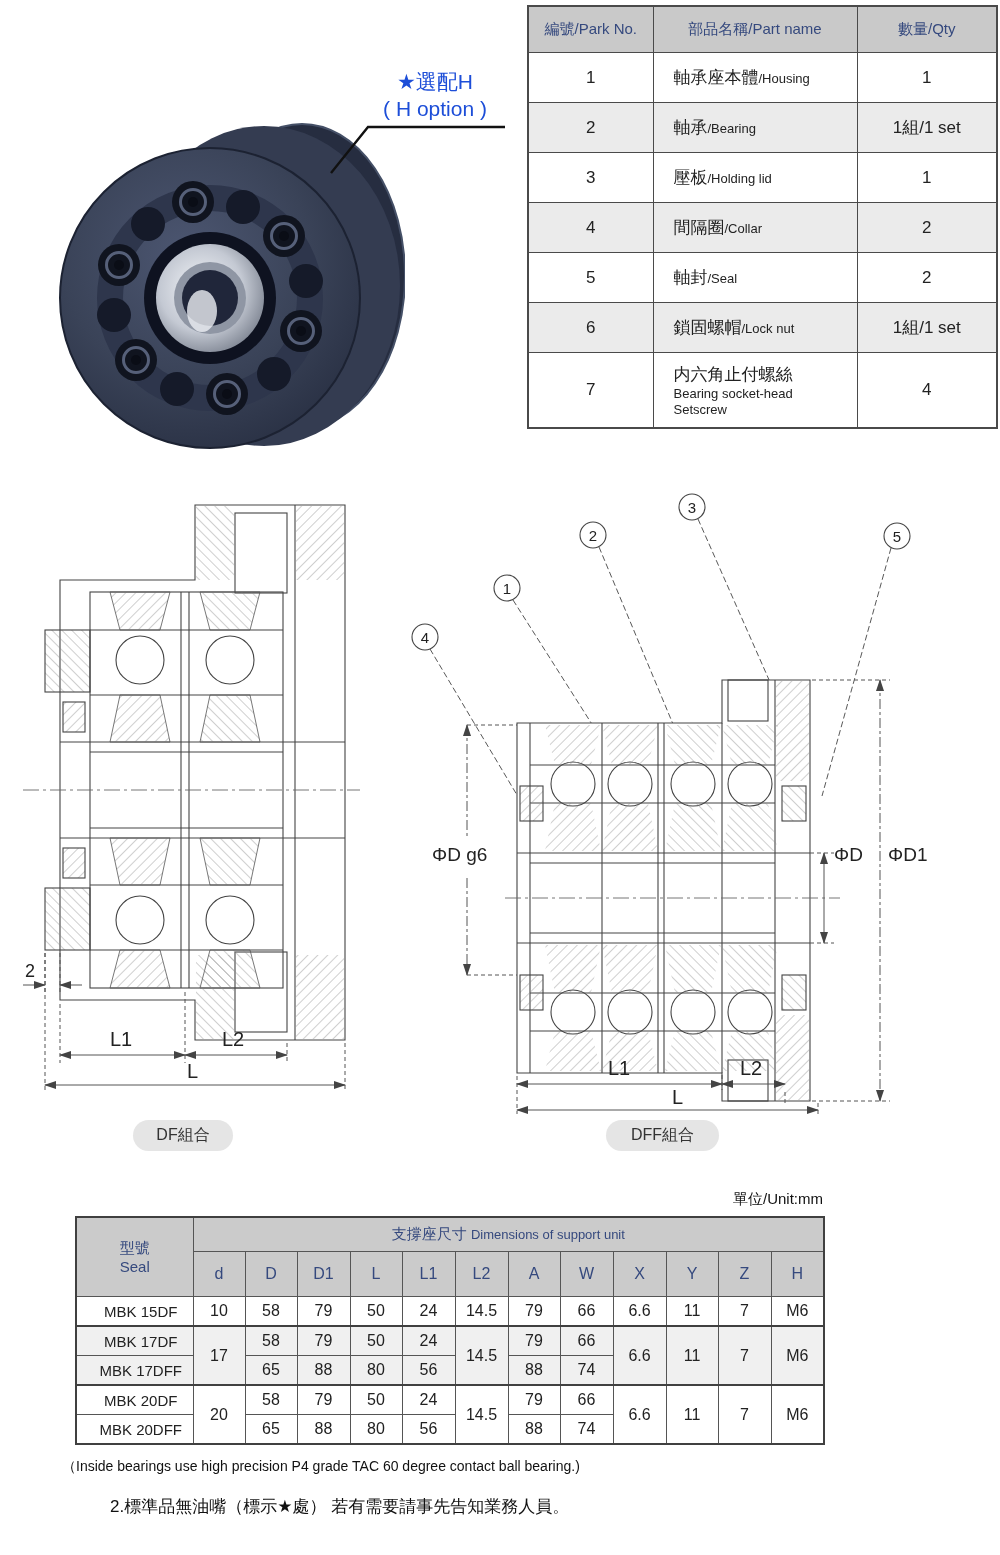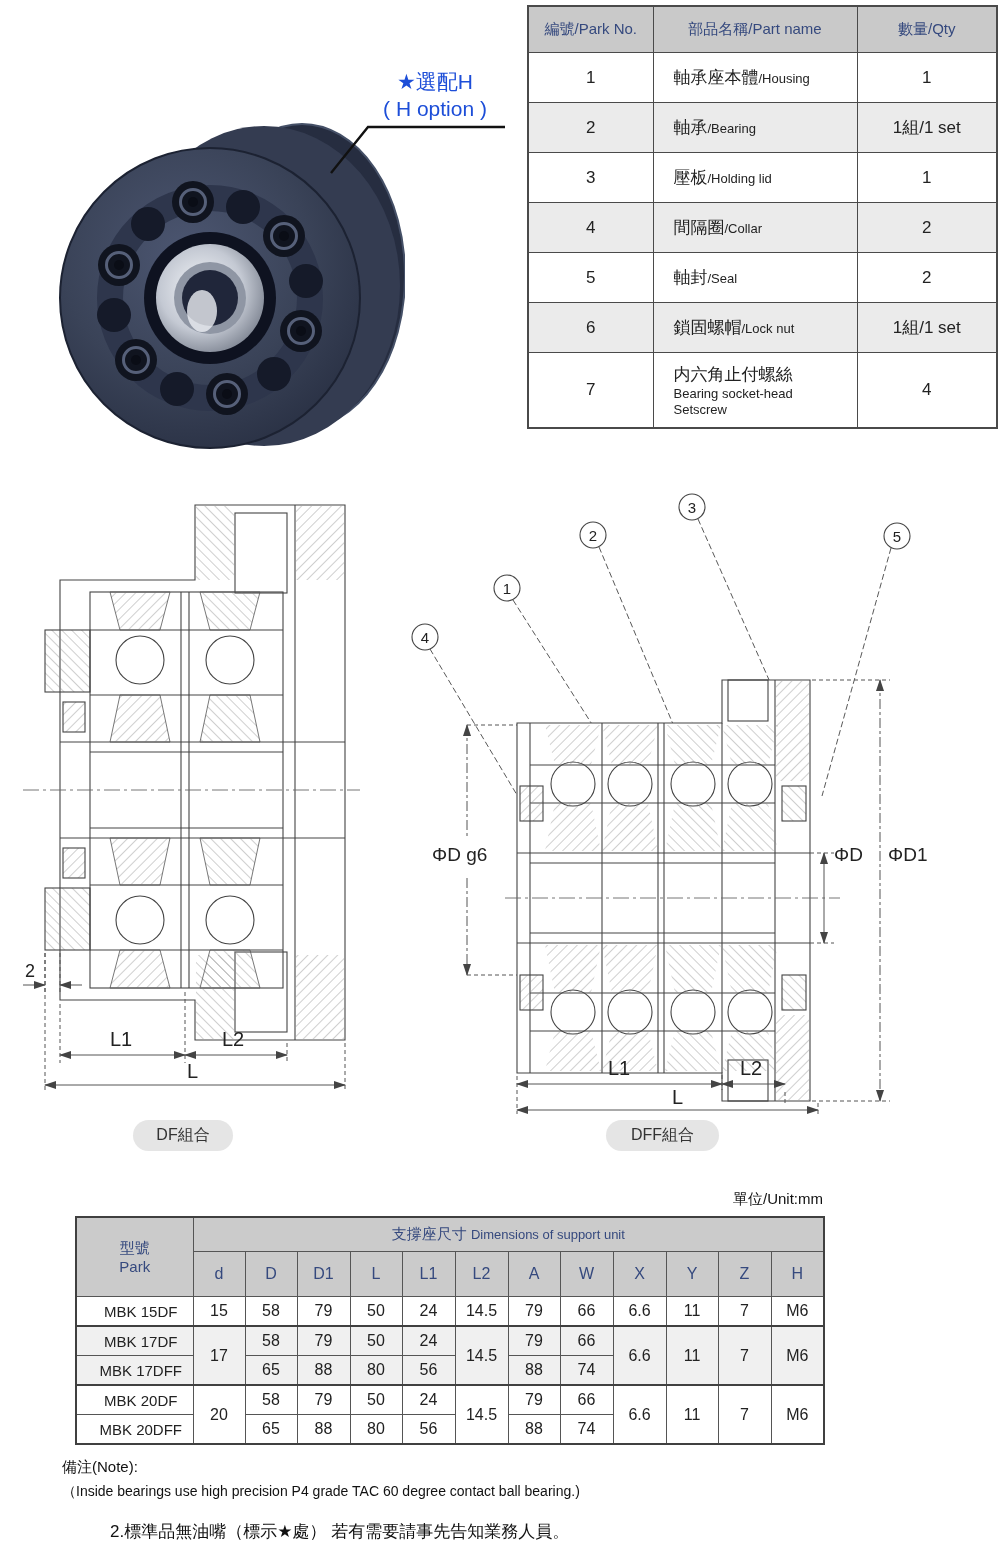--- a/index.html
+++ b/index.html
@@ -397,21 +397,21 @@
         <col style="width:53px">
       <col style="width:53px">
         <col style="width:52px">
         <col style="width:53px">
         <col style="width:53px">
     </colgroup>
     <thead>
       <tr>
         <th rowspan="2" class="type-h">
           <span>型號</span><br>
-          <span>Park</span>
+          <span>Seal</span>
         </th>
         <th colspan="12" class="grp-h">
           <span>支撐座尺寸</span>
           <span class="grp-en">Dimensions of support unit</span>
         </th>
       </tr>
       <tr>
         <th class="col-h">d</th>
         <th class="col-h">D</th>
         <th class="col-h">D1</th>
@@ -422,21 +422,21 @@
         <th class="col-h">W</th>
         <th class="col-h">X</th>
         <th class="col-h">Y</th>
         <th class="col-h">Z</th>
         <th class="col-h">H</th>
       </tr>
     </thead>
     <tbody>
       <tr>
         <td class="type">MBK 15DF</td>
-        <td>15</td>
+        <td>10</td>
         <td>58</td>
         <td>79</td>
         <td>50</td>
         <td>24</td>
         <td>14.5</td>
         <td>79</td>
         <td>66</td>
         <td>6.6</td>
         <td>11</td>
         <td>7</td>
@@ -487,18 +487,17 @@
         <td>88</td>
         <td>80</td>
         <td>56</td>
         <td>88</td>
         <td>74</td>
       </tr>
     </tbody>
   </table>
 
   <div class="abs notes">
-    <div class="n-title">備注(Note):</div>
     <div class="n2">（Inside bearings use high precision P4 grade TAC 60 degree contact ball bearing.)</div>
     <div class="n3">2.標準品無油嘴（標示★處）  若有需要請事先告知業務人員。</div>
   </div>
 
 </div>
 
 </body></html>

